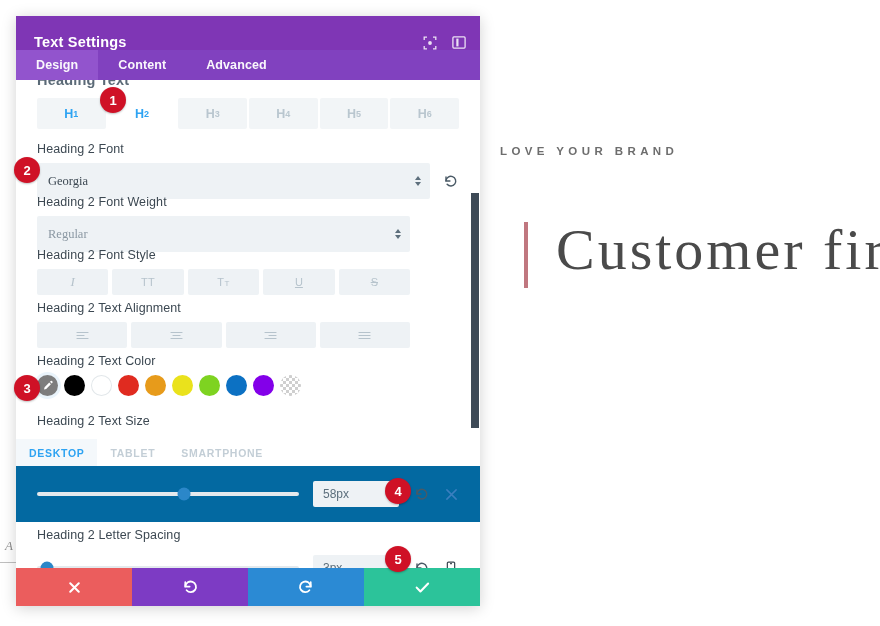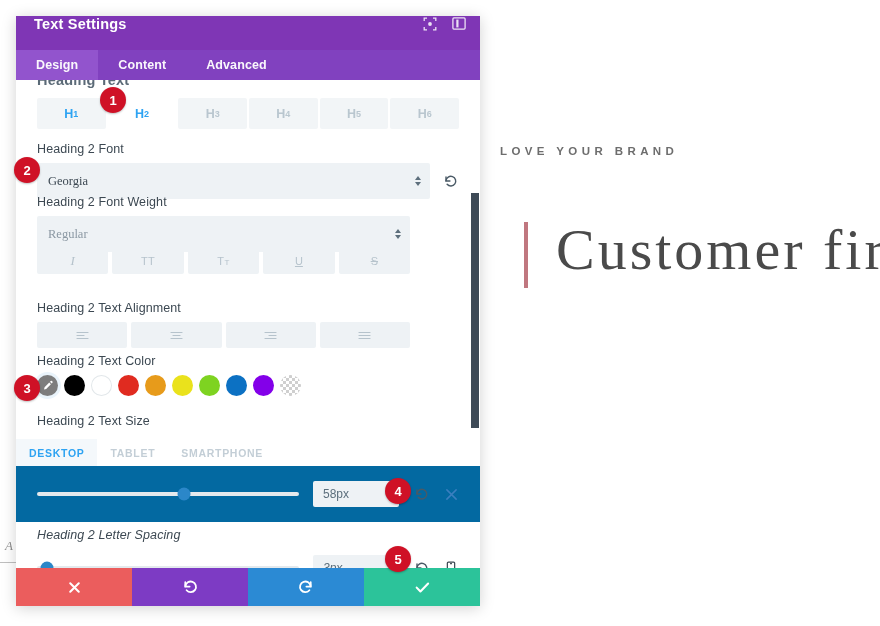--- a/index.html
+++ b/index.html
@@ -53,22 +53,22 @@
   .modal {
     position: absolute; left: 16px; top: 16px;
     width: 464px; height: 590px;
     background: #ffffff;
     box-shadow: 0 2px 14px rgba(0,0,0,.18);
     display: flex; flex-direction: column;
     overflow: hidden;
   }
   .modal-header {
     height: 34px; background: #7f36b5;
-    display: flex; align-items: flex-start;
-    padding: 0 14px 0 18px;
+    display: flex; align-items: flex-end;
+    padding: 7px 14px 0 18px;
     flex: 0 0 auto;
   }
   .modal-title {
     color: #ffffff; font-size: 14.5px; font-weight: 700;
     letter-spacing: .2px; flex: 1;
   }
   .hdr-icons { display: flex; align-items: center; gap: 14px; }
   .hdr-icon {
     width: 15px; height: 15px; opacity: .85; cursor: pointer;
     display: flex; align-items: center; justify-content: center;
@@ -332,20 +332,21 @@
         <div class="select serif" style="width:373px;">
           <span class="val" style="color:#8b98a3;">Regular</span>
           <span class="arrows">
             <i class="up"></i>
               <i class="dn"></i>
           </span>
         </div>
       </div>
 
       <div class="field" style="position:absolute; left:0; right:0; top:168px;">
+        <div class="field-label">Heading 2 Font Style</div>
         <div class="btn-grid" style="width:373px;">
           <div class="grid-btn">
             <span style="font-family:'Liberation Serif',serif; font-style:italic; font-size:13px;">I</span>
           </div>
           <div class="grid-btn">
             <span style="font-size:11px; letter-spacing:.5px;">TT</span>
           </div>
           <div class="grid-btn">
             <span style="font-size:11px; letter-spacing:.5px;">T<span style="font-size:8px;">T</span></span>
           </div>
@@ -427,21 +428,21 @@
             </span>
             <span class="icon-btn">
               <svg width="13" height="13" viewBox="0 0 14 14" stroke="#3a7fbf" stroke-width="1.6" stroke-linecap="round">
                 <path d="M2 2l10 10M12 2L2 12"></path>
               </svg>
             </span>
           </div>
         </div>
       </div>
 
-      <div style="position:absolute; left:0; right:0; top:448px;font-style:italic;">
+      <div style="position:absolute; left:0; right:0; top:448px;">
         <div class="field" style="padding-bottom:6px;">
           <div class="field-label">Heading 2 Letter Spacing</div>
         </div>
         <div class="range-panel plain">
           <div class="range-row">
             <div class="track">
               <div class="knob" id="knob-ls" style="left:4%;"></div>
             </div>
             <div class="numbox">3px</div>
             <span class="icon-btn">

